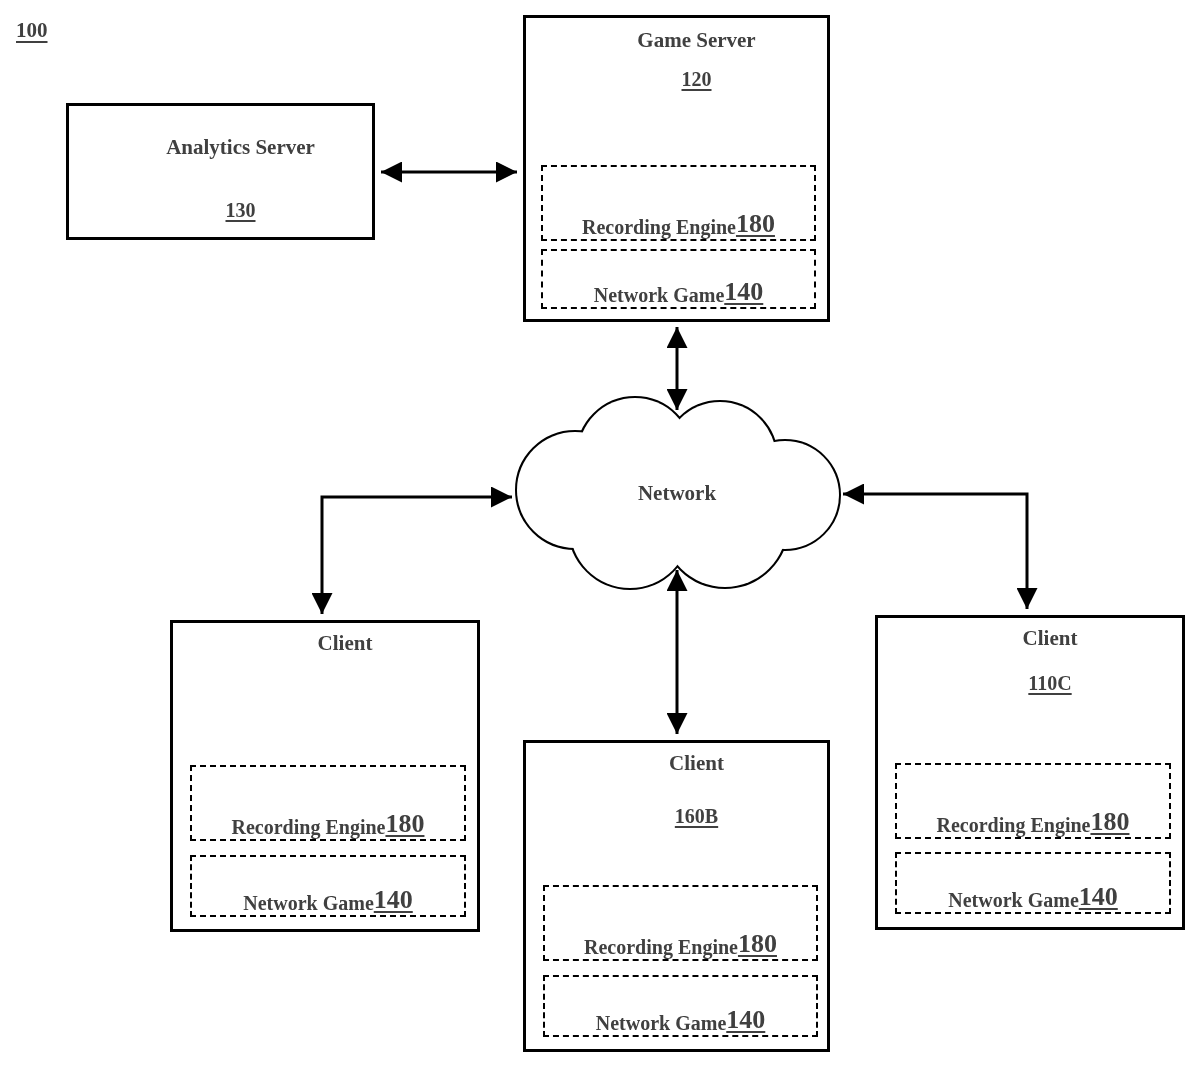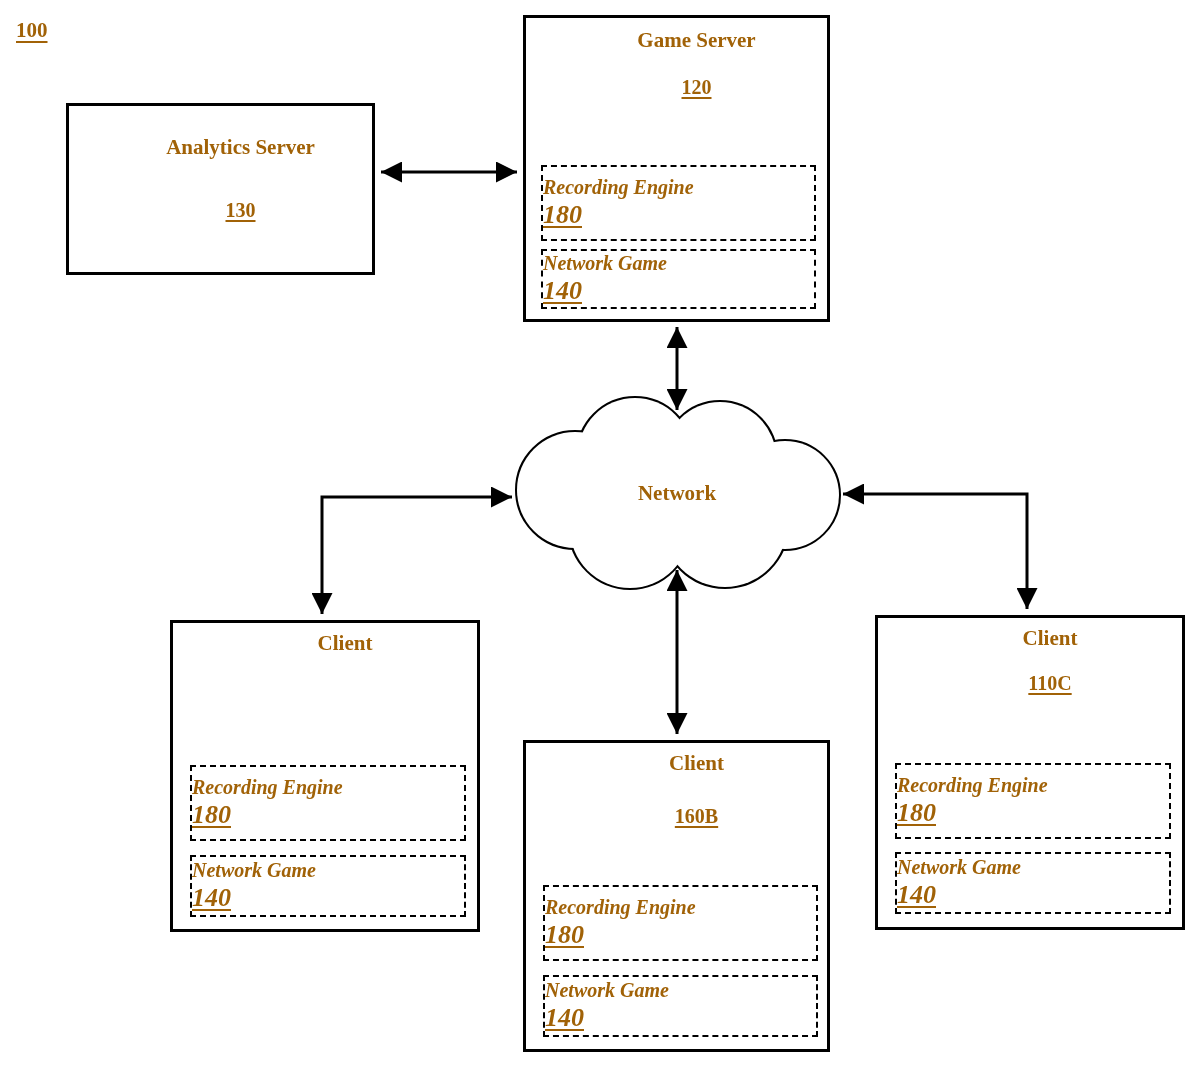--- a/index.html
+++ b/index.html
@@ -2,42 +2,41 @@
 <html><head>
 <meta charset="utf-8">
 <style>
   html,body{margin:0;padding:0;background:#ffffff;}
   #canvas{
     position:relative;
     width:1200px;height:1066px;
     background:#ffffff;
     font-family:"Liberation Serif","DejaVu Serif",serif;
     font-weight:bold;
-    color:#a16207;
+    color:#404040;
     overflow:hidden;
   }
   #wires{position:absolute;left:0;top:0;width:1200px;height:1066px;}
   .node{
     position:absolute;
     border:3px solid #000;
     background:#fff;
     box-sizing:border-box;
     text-align:center;
     padding-left:40px;
   }
   .node-title{font-size:21px;line-height:1.15;}
   .node-ref{font-size:20px;text-decoration:underline;text-underline-offset:3px;}
   .dashed{
     position:absolute;
     border:2px dashed #000;
     box-sizing:border-box;
-    display:flex;flex-direction:column;
-    align-items:flex-start;justify-content:center;
+    display:flex;flex-direction:row;
+    align-items:flex-end;justify-content:center;
     background:transparent;
-    font-style:italic;
   }
   .dashed-title{font-size:20px;line-height:1.2;}
   .dashed-ref{font-size:26px;text-decoration:underline;text-underline-offset:3px;line-height:1.2;}
   .fig-ref{
     position:absolute;left:16px;top:18px;
     font-size:21px;text-decoration:underline;text-underline-offset:4px;
   }
   .cloud-label{
     position:absolute;left:587px;top:481px;width:180px;
     text-align:center;font-size:21px;
@@ -78,28 +77,28 @@
 
     <polyline points="512,497 322,497 322,614" fill="none" stroke="#000" stroke-width="3" marker-start="url(#ah)" marker-end="url(#ah)"></polyline>
 
     <polyline points="843,494 1027,494 1027,609" fill="none" stroke="#000" stroke-width="3" marker-start="url(#ah)" marker-end="url(#ah)"></polyline>
 
     <line x1="677" y1="570" x2="677" y2="734" stroke="#000" stroke-width="3" marker-start="url(#ah)" marker-end="url(#ah)"></line>
   </svg>
 
   <div class="fig-ref">100</div>
 
-  <div class="node" style="left:66px;top:103px;width:309px;height:172px;">
+  <div class="node" style="left:66px;top:103px;width:309px;height:137px;">
     <div class="node-title" style="margin-top:29px">Analytics Server</div>
     <div class="node-ref" style="margin-top:40px">130</div>
   </div>
 
   <div class="node" style="left:523px;top:15px;width:307px;height:307px;">
     <div class="node-title" style="margin-top:10px">Game Server</div>
-    <div class="node-ref" style="margin-top:24px">120</div>
+    <div class="node-ref" style="margin-top:16px">120</div>
     <div class="dashed" style="left:15px;top:147px;width:275px;height:76px;">
       <div class="dashed-title">Recording Engine</div>
       <div class="dashed-ref">180</div>
     </div>
     <div class="dashed" style="left:15px;top:231px;width:275px;height:60px;">
       <div class="dashed-title">Network Game</div>
       <div class="dashed-ref">140</div>
     </div>
   </div>
 

